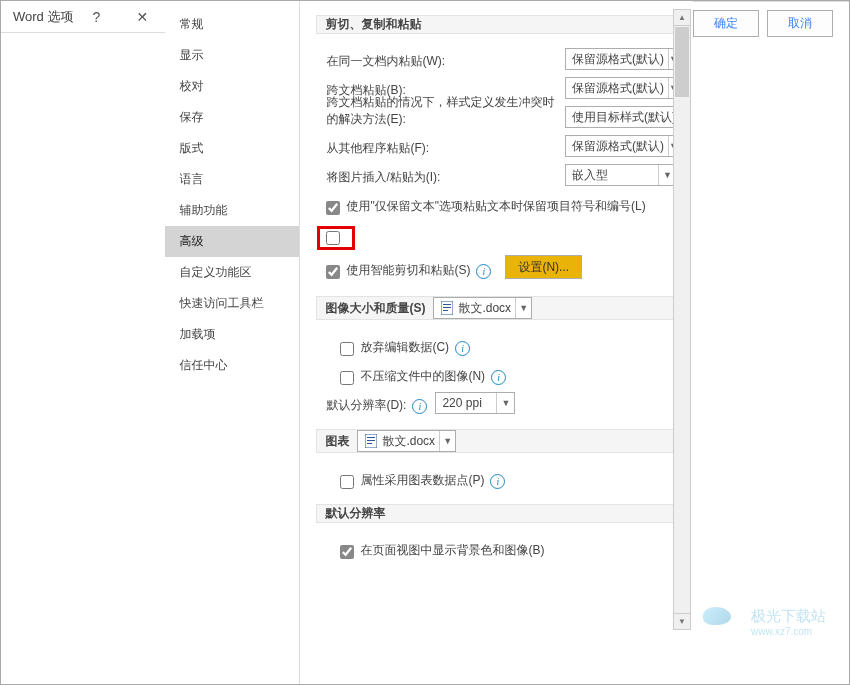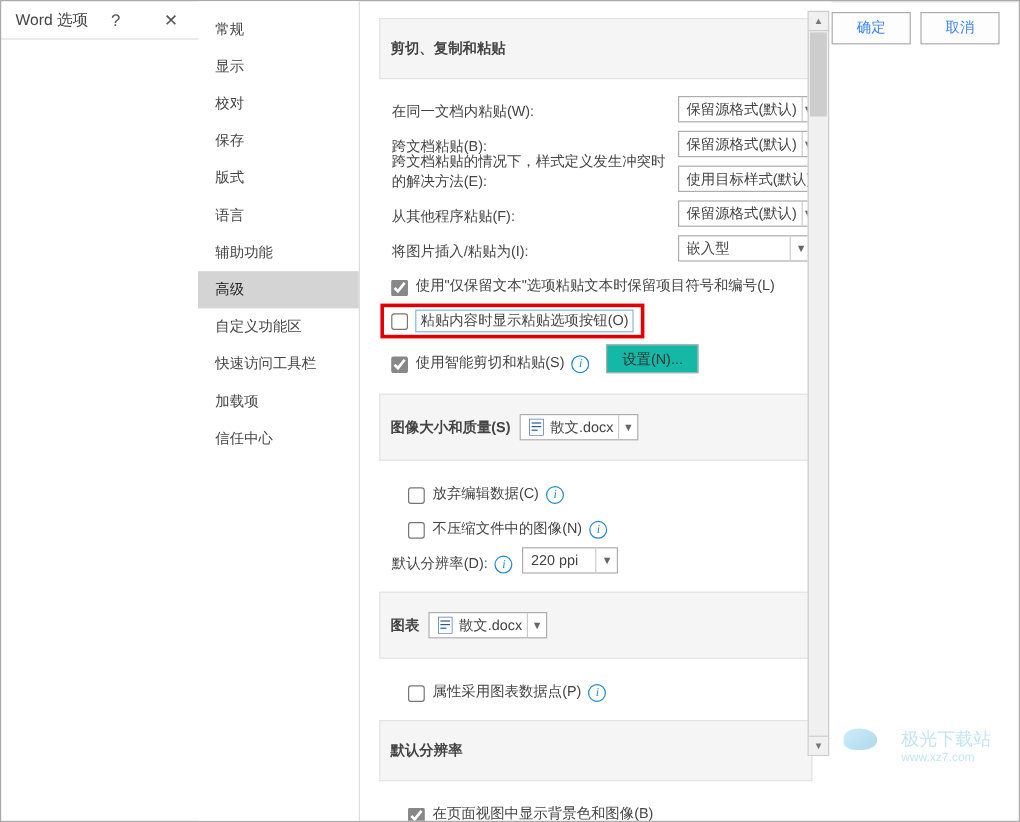--- a/index.html
+++ b/index.html
@@ -92,21 +92,21 @@
 .scrollbar .thumb {
   position:absolute;
   top:17px;
   left:1px; right:1px;
   height: 70px;
   background: #cdcdcd;
 }
 .section-header {
   background: #f5f5f5;
   border: 1px solid #e3e3e3;
-  padding: 16px 8px;
+  padding: 0 8px;
   font-weight: bold;
   color: #444;
   margin-bottom: 10px;
   margin-top: 4px;
   font-size: 12px;
 }
 .row {
   display: flex;
   align-items: flex-end;
   margin: 3px 0 3px 10px;
@@ -163,21 +163,21 @@
   color:#1e88c7;
   align-items:center;
   justify-content:center;
   font-size:10px;
   margin-left:6px;
   font-family: serif;
   font-style: italic;
 }
 .button {
   border:1px solid #adadad;
-  background:#14b8a6;
+  background:#eab308;
   height: 24px;
   padding: 0 12px;
   display:inline-flex;
   align-items:center;
   color:#333;
 }
 .section-header.with-dropdown {
   display:flex;
   align-items:center;
   gap:8px;
@@ -300,21 +300,20 @@
 
         <div class="row">
           <input type="checkbox" checked="" style="">
           <span class="cb-label">使用"仅保留文本"选项粘贴文本时保留项目符号和编号(L)</span>
         </div>
 
 
         <div class="row" style="height:32px;margin-top:0;margin-bottom:0;">
           <span class="highlight-box">
             <input type="checkbox" style="">
-            <span class="cb-label" style="border:1px solid #7fb7e6;padding:0 3px">粘贴内容时显示粘贴选项按钮(O)</span>
           </span>
         </div>
 
         <div class="row">
           <input type="checkbox" checked="" style="">
           <span class="cb-label">使用智能剪切和粘贴(S)</span>
           <span class="info-icon">i</span>
           <span style="width:14px"></span>
           <div class="button">
             <span>设置(N)...</span>

